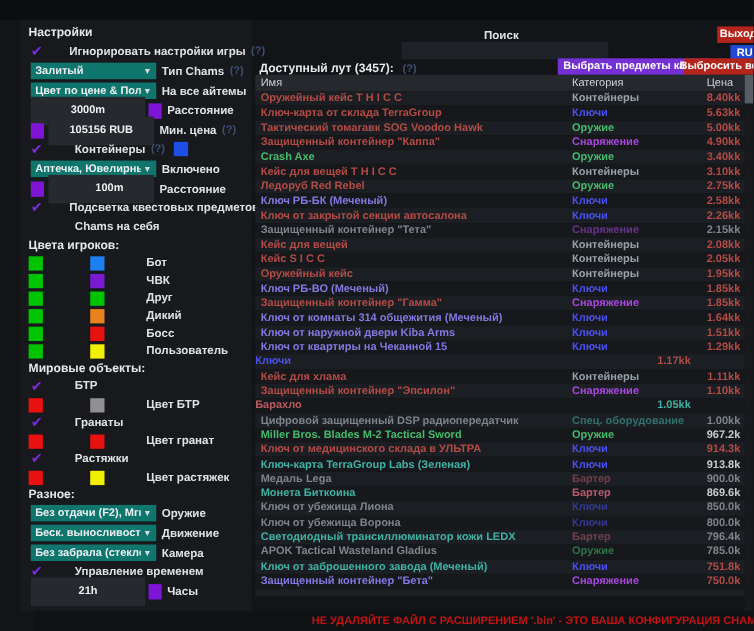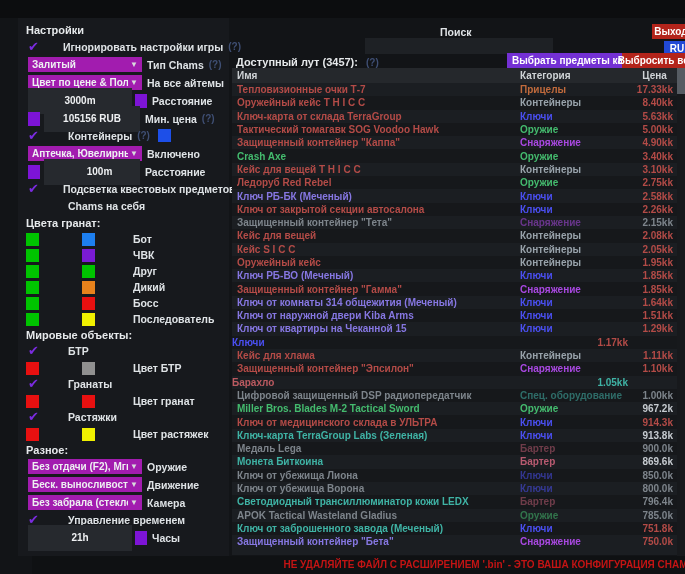--- a/index.html
+++ b/index.html
@@ -22,21 +22,21 @@
   }
   .panel-title{color:#e6e9eb;font-size:11px;font-weight:bold;height:13px;margin:2px 0 2px 0;}
   .section-title{color:#e6e9eb;font-size:11px;font-weight:bold;height:12px;margin:4px 0 0 0;}
   .s-row{display:flex;align-items:center;height:15px;margin-top:3px;}
   .c-row{display:flex;align-items:center;height:12px;margin-top:4px;}
   .chk-row{display:flex;align-items:center;height:15px;margin-top:2px;}
   .check{width:16px;margin-left:2px;color:#7b2be0;font-size:13px;font-weight:bold;line-height:12px;}
   .chk-lbl{margin-left:24px;color:#dfe3e6;font-size:10.5px;font-weight:bold;white-space:nowrap;}
   .hint{color:#3f4f74;font-size:10px;font-weight:bold;margin-left:5px;}
   .dd{
-    width:114px;height:15px;background:#a21caf;display:flex;align-items:center;
+    width:114px;height:15px;background:#0f766e;display:flex;align-items:center;
     justify-content:space-between;padding:0 4px;box-sizing:border-box;margin-left:2px;
   }
   .dd .dd-txt{color:#eef0f2;font-size:10px;font-weight:bold;white-space:nowrap;overflow:hidden;}
   .dd .caret{color:#d8dadc;font-size:8px;margin-left:2px;}
   .inp{
     height:26px;background:#26292e;color:#eef0f2;font-size:10px;font-weight:bold;
     display:flex;align-items:center;justify-content:center;box-sizing:border-box;
   }
   .keysq{width:12px;height:14px;background:#7d14d6;margin-left:3px;}
   .fld-lbl{margin-left:5px;color:#dfe3e6;font-size:10.5px;font-weight:bold;white-space:nowrap;}
@@ -55,21 +55,21 @@
        display:flex;align-items:center;justify-content:center;white-space:nowrap;padding:0 5px;box-sizing:border-box;}
   .btn-exit{position:absolute;left:652px;top:24px;height:15px;width:38px;background:#b3241b;}
   .btn-lang{position:absolute;left:664px;top:41px;height:15px;width:26px;background:#2149d6;}
   .btn-kappa{position:absolute;left:507px;top:53px;height:15px;background:#7430d4;}
   .btn-dropall{position:absolute;left:622px;top:53px;height:15px;width:68px;background:#b3241b;}
   .loot-title{position:absolute;left:236px;top:56px;color:#e6e9eb;font-size:11px;font-weight:bold;}
   .loot-title .hint{font-size:10px;}
   .table{position:absolute;left:232px;top:68px;width:445px;}
   .thead{
     height:15px;background:#25282c;display:grid;grid-template-columns:288px 112px 45px;
-    align-items:center;color:#cfd3d6;font-size:10px;font-weight:bold;
+    align-items:center;color:#cfd3d6;font-size:10px;font-weight:normal;
   }
   .thead .h-name{padding-left:5px;}
   .thead .h-price{text-align:center;}
   .trow{
     height:13.3px;display:grid;grid-template-columns:288px 112px 45px;align-items:center;
     font-size:10px;font-weight:bold;
   }
   .trow:nth-child(odd){background:#1b1e22;}
   .trow:nth-child(even){background:#16181b;}
   .cell{white-space:nowrap;overflow:hidden;}
@@ -169,21 +169,21 @@
     <span class="check">✔</span>
     <span class="chk-lbl">Подсветка квестовых предметов</span>
     <span class="sw-inline" style="background: rgb(240, 240, 0);"></span>
   </div>
 
   <div class="chk-row">
     <span class="check"></span>
     <span class="chk-lbl">Chams на себя</span>
   </div>
 
-  <div class="section-title">Цвета гранат:</div>
+  <div class="section-title">Цвета игроков:</div>
 
   <div class="c-row">
     <span class="sw sw1" style="background: rgb(0, 196, 0);"></span>
     <span class="sw sw2" style="background: rgb(29, 127, 240);"></span>
     <span class="c-lbl">Бот</span>
   </div>
   <div class="c-row">
     <span class="sw sw1" style="background: rgb(0, 196, 0);"></span>
     <span class="sw sw2" style="background: rgb(122, 27, 212);"></span>
     <span class="c-lbl">ЧВК</span>
@@ -199,21 +199,21 @@
     <span class="c-lbl">Дикий</span>
   </div>
   <div class="c-row">
     <span class="sw sw1" style="background: rgb(0, 196, 0);"></span>
     <span class="sw sw2" style="background: rgb(232, 16, 16);"></span>
     <span class="c-lbl">Босс</span>
   </div>
   <div class="c-row">
     <span class="sw sw1" style="background: rgb(0, 196, 0);"></span>
     <span class="sw sw2" style="background: rgb(240, 240, 0);"></span>
-    <span class="c-lbl">Последователь</span>
+    <span class="c-lbl">Пользователь</span>
   </div>
 
   <div class="section-title">Мировые объекты:</div>
 
   <div class="chk-row">
     <span class="check">✔</span>
     <span class="chk-lbl">БТР</span>
   </div>
   <div class="c-row">
     <span class="sw sw1" style="background: rgb(232, 16, 16);"></span>
@@ -290,25 +290,20 @@
 <button class="btn btn-dropall">Выбросить все</button>
 
 <div class="table">
   <div class="thead">
     <span class="h-name">Имя</span>
     <span class="h-cat">Категория</span>
     <span class="h-price">Цена</span>
   </div>
   <div>
       <div class="trow">
-        <span class="cell name t-red">Тепловизионные очки Т-7</span>
-        <span class="cell cat c-scopes">Прицелы</span>
-        <span class="cell price t-red">17.33kk</span>
-      </div>
-      <div class="trow">
         <span class="cell name t-red">Оружейный кейс T H I C C</span>
         <span class="cell cat c-containers">Контейнеры</span>
         <span class="cell price t-red">8.40kk</span>
       </div>
       <div class="trow">
         <span class="cell name t-red">Ключ-карта от склада TerraGroup</span>
         <span class="cell cat c-keys">Ключи</span>
         <span class="cell price t-red">5.63kk</span>
       </div>
       <div class="trow">

